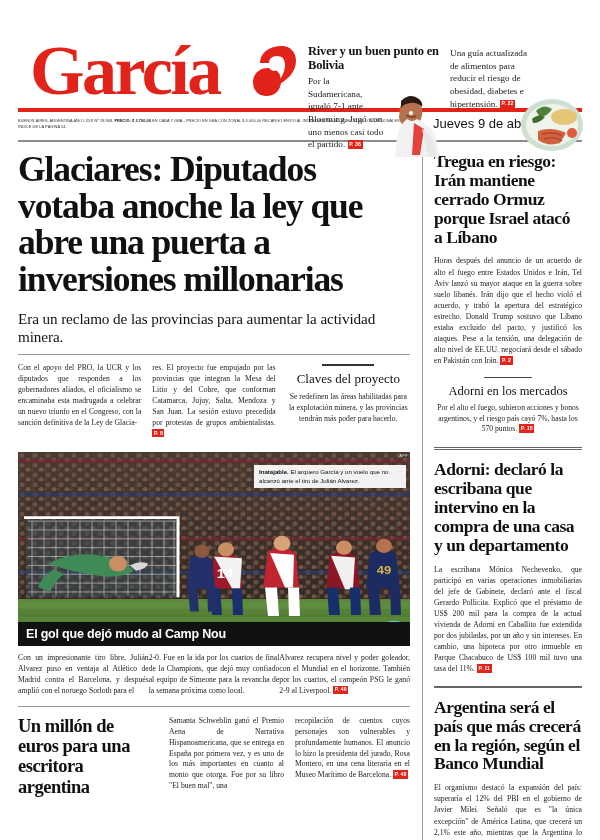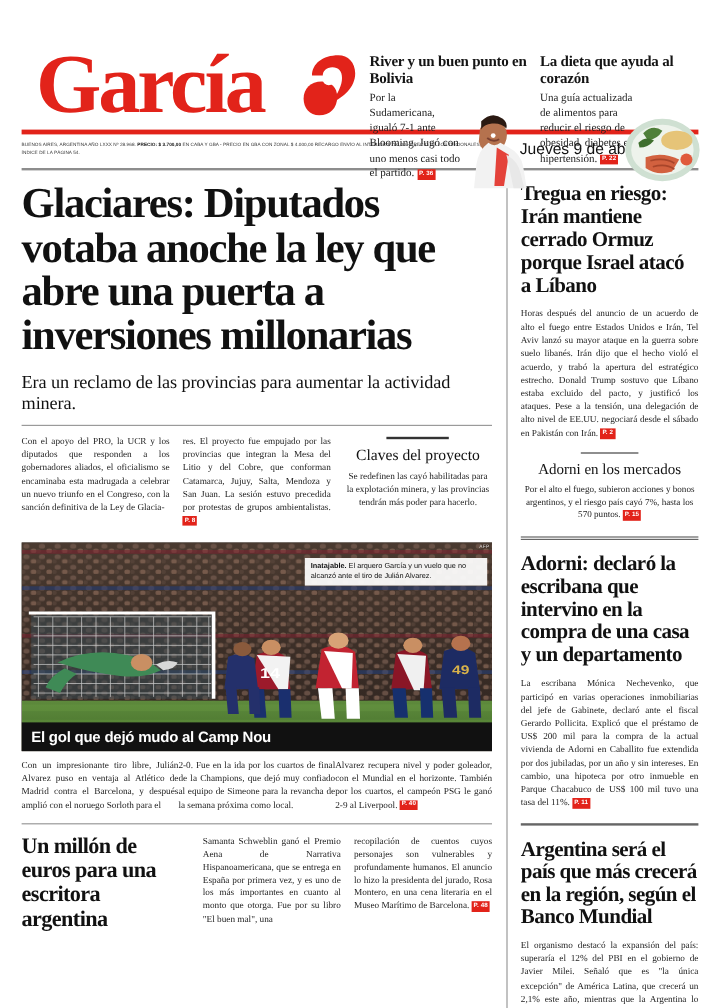--- a/index.html
+++ b/index.html
@@ -94,21 +94,21 @@
   .keys-title {
     font-family: "Liberation Serif", serif;
     font-size: 13px; color: #111; line-height: 1.15; margin-bottom: 5px;
   }
   .keys-body {
     font-family: "Liberation Serif", serif;
     font-size: 7.7px; line-height: 1.42; text-align: center; color: #1c1c1c;
   }
 
   
-  .photo-wrap { position: relative; margin-top: 12px; height: 174px; overflow: hidden; background: #2a2118; }
+  .photo-wrap { position: relative; margin-top: 12px; height: 194px; overflow: hidden; background: #2a2118; }
   .photo-credit {
     position: absolute; right: 0; top: 0; z-index: 6;
     font-family: "Liberation Sans", sans-serif; font-size: 4px;
     color: #ddd; padding: 1px 2px; letter-spacing: 0.3px;
   }
   .photo-caption {
     position: absolute; right: 4px; top: 13px; z-index: 6;
     background: rgba(255,255,255,0.93); padding: 3px 5px 3px 5px;
     width: 152px;
     font-family: "Liberation Sans", sans-serif; font-size: 6.1px;
@@ -187,21 +187,20 @@
             <path d="M31 12 q9 -9 18 -2 q4 3 3 8 q-5 -5 -12 -4 q-7 1 -9 5 z" fill="#2b1a12"></path>
             <path d="M37 30 q5 4 10 0 l7 4 q10 5 12 16 l3 18 l-44 0 l2 -20 q2 -12 10 -18 z" fill="#f2f2f2"></path>
             <path d="M44 34 l10 6 l-4 26 l-8 0 z" fill="#E2231A" opacity="0.85"></path>
             <path d="M52 40 q10 5 12 16 l3 12 l-9 0 z" fill="#e8e8e8"></path>
             <circle cx="41" cy="24" r="2" fill="#fff"></circle>
             <path d="M36 26 q5 4 10 1" stroke="#7a4030" stroke-width="1.6" fill="none"></path>
           </g>
         </svg>
       </div>
       <div class="teaser">
-        <div class="teaser-head">La dieta que ayuda al corazón</div>
         <div class="teaser-body"><span>Una guía actualizada de alimentos para reducir el riesgo de obesidad, diabetes e hipertensión.</span> <span class="pageref">P. 22</span></div>
         <svg class="teaser-art" viewBox="0 0 72 68">
           <ellipse cx="40" cy="36" rx="31" ry="26" fill="#cfe0d2"></ellipse>
           <ellipse cx="40" cy="36" rx="26" ry="21" fill="#eef3ec"></ellipse>
           <path d="M24 22 q8 -8 16 -2 q-4 7 -12 8 z" fill="#4f7f3a"></path>
           <path d="M20 30 q6 -6 13 -2 q-5 6 -12 6 z" fill="#3f6e2e"></path>
           <ellipse cx="52" cy="28" rx="13" ry="8" fill="#e6c478"></ellipse>
           <path d="M26 42 q14 -5 28 2 l-6 10 q-12 4 -22 -3 z" fill="#d2613f"></path>
           <path d="M30 45 q12 -3 20 2" stroke="#a8452a" stroke-width="1.4" fill="none"></path>
           <path d="M32 50 q11 -3 18 2" stroke="#a8452a" stroke-width="1.4" fill="none"></path>
@@ -232,21 +231,21 @@
       <div class="lead-cols">
         <div class="c">
           <div class="bodytext">Con el apoyo del PRO, la UCR y los diputados que responden a los gobernadores aliados, el oficialismo se encaminaba esta madrugada a celebrar un nuevo triunfo en el Congreso, con la sanción definitiva de la Ley de Glacia-</div>
         </div>
         <div class="c">
           <div class="bodytext"><span>res. El proyecto fue empujado por las provincias que integran la Mesa del Litio y del Cobre, que conforman Catamarca, Jujuy, Salta, Mendoza y San Juan. La sesión estuvo precedida por protestas de grupos ambientalistas.</span> <span class="pageref">P. 8</span></div>
         </div>
         <div class="c keys">
           <div class="keys-rule"></div>
           <div class="keys-title">Claves del proyecto</div>
-          <div class="keys-body">Se redefinen las cayó habilitadas para la explotación minera, y las provincias tendrán más poder para hacerlo.</div>
+          <div class="keys-body">Se redefinen las áreas habilitadas para la explotación minera, y las provincias tendrán más poder para hacerlo.</div>
         </div>
       </div>
 
       <div class="photo-wrap">
         <svg viewBox="0 0 392 219" preserveAspectRatio="none" style="width:100%;height:100%;display:block">
           <defs>
             <linearGradient id="crowd" x1="0" y1="0" x2="0" y2="1">
               <stop offset="0%" stop-color="#4a3a30"></stop>
                 <stop offset="55%" stop-color="#3a2d26"></stop>
                 <stop offset="100%" stop-color="#2e2420"></stop>

